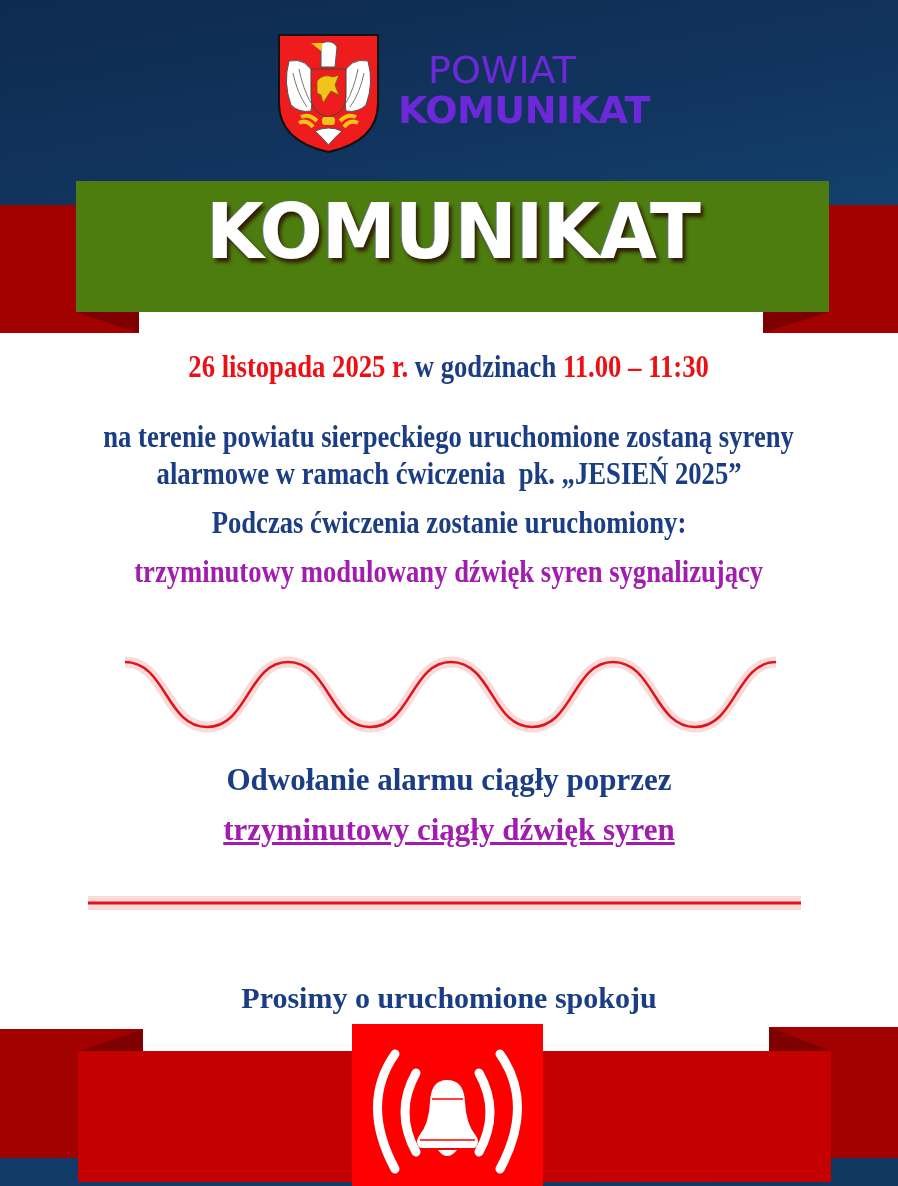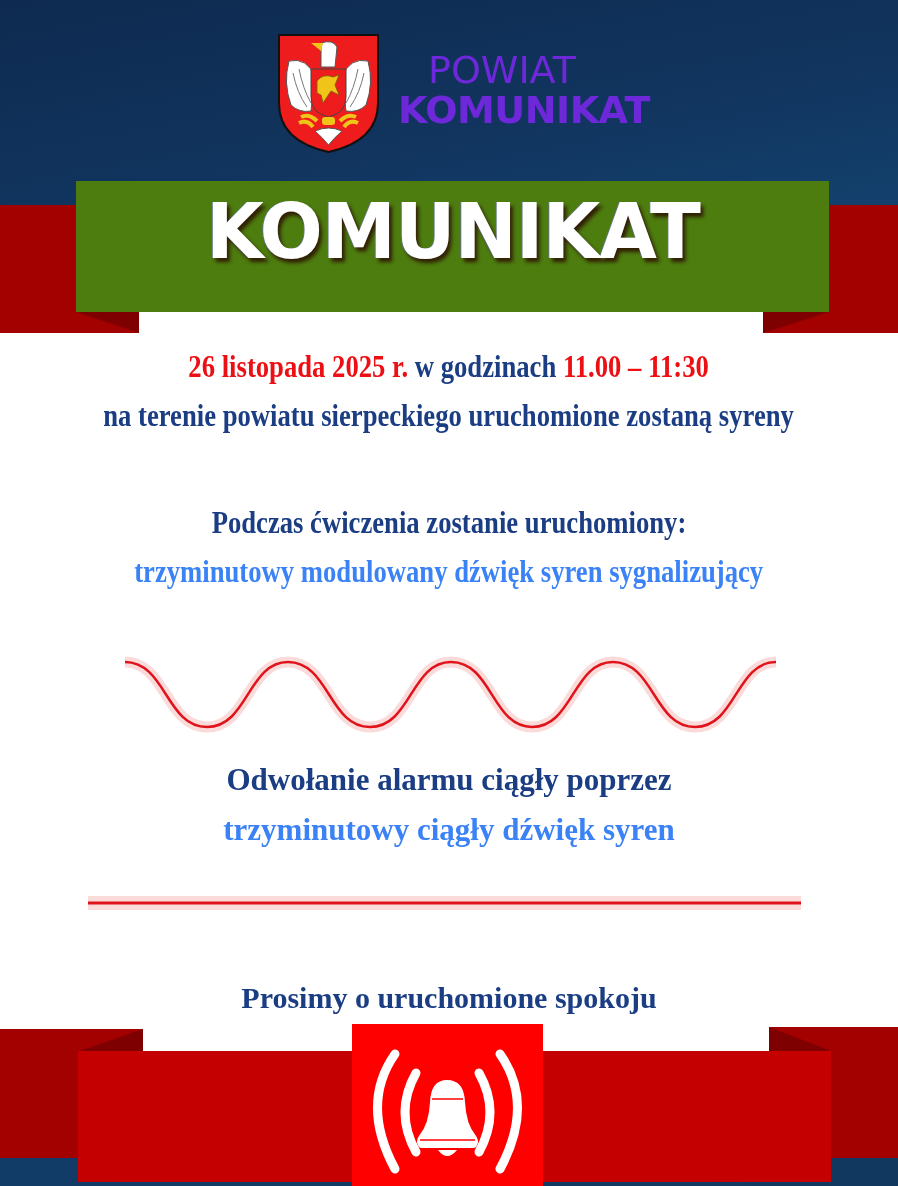--- a/index.html
+++ b/index.html
@@ -29,28 +29,28 @@
 
   .logo { position: absolute; left: 277px; top: 33px; width: 103px; height: 121px; }
   .brand { position: absolute; left: 398px; top: 50px; color: #6d28d9; font-family: "DejaVu Sans", sans-serif; }
   .brand-line1 { font-size: 38px; font-weight: normal; letter-spacing: 0px; line-height: 40px; margin-left: 30px; }
   .brand-line2 { font-size: 38px; font-weight: bold; line-height: 40px; letter-spacing: -0.5px; }
 
   .content { position: absolute; left: 0; width: 898px; text-align: center; font-weight: bold; }
   .cond { display: inline-block; transform: scaleX(0.86); transform-origin: center; white-space: nowrap; }
   .blue { color: #1a3d84; }
   .red-bright { color: #ec0f14; }
-  .red-dark { color: #3b82f6; }
+  .red-dark { color: #a21caf; }
 
   .line-date { top: 349px; font-size: 31px; }
-  .line-area { top: 397px; font-size: 31px; line-height: 37px; }
+  .line-area { top: 418px; font-size: 31px; line-height: 37px; }
   .line-during { top: 505px; font-size: 31px; text-decoration: underline; }
   .line-siren { top: 553px; font-size: 31px; line-height: 37px; }
   .line-cancel { top: 762px; font-size: 31px; }
-  .line-cancel2 { top: 812px; font-size: 31px; }
+  .line-cancel2 { top: 812px; font-size: 31px; text-decoration: underline; }
   .line-calm { top: 981px; font-size: 30px; }
 
   .wave { position: absolute; left: 110px; top: 645px; width: 680px; height: 100px; }
   .hline { position: absolute; left: 88px; top: 896px; width: 713px; height: 14px; }
 
   .band-left-bottom { position: absolute; left: 0; top: 1029px; width: 143px; height: 129px; background: #a30000; }
   .band-right-bottom { position: absolute; left: 769px; top: 1027px; width: 129px; height: 131px; background: #a30000; }
   .bottom-blue { position: absolute; left: 0; top: 1158px; width: 898px; height: 28px; background: linear-gradient(90deg, #123c68, #11385f); }
   .ribbon-bottom { position: absolute; left: 78px; top: 1051px; width: 753px; height: 131px; background: #c50000; }
   .alarm-box {
@@ -102,20 +102,21 @@
 </div>
 
 <div class="content line-date">
   <span class="cond">
     <span class="red-bright">26 listopada 2025 r.</span><span class="blue"> w godzinach </span><span class="red-bright">11.00 – 11:30</span>
   </span>
 </div>
 
 <div class="content line-area blue">
   <div><span class="cond">na terenie powiatu sierpeckiego uruchomione zostaną syreny</span></div>
+  <div><span class="cond" style="white-space:pre;">alarmowe w ramach ćwiczenia  pk. „JESIEŃ 2025”</span></div>
 </div>
 
 <div class="content line-during blue">
   <span class="cond">Podczas ćwiczenia zostanie uruchomiony:</span>
 </div>
 
 <div class="content line-siren red-dark">
   <div><span class="cond">trzyminutowy modulowany dźwięk syren sygnalizujący</span></div>
 </div>
 

